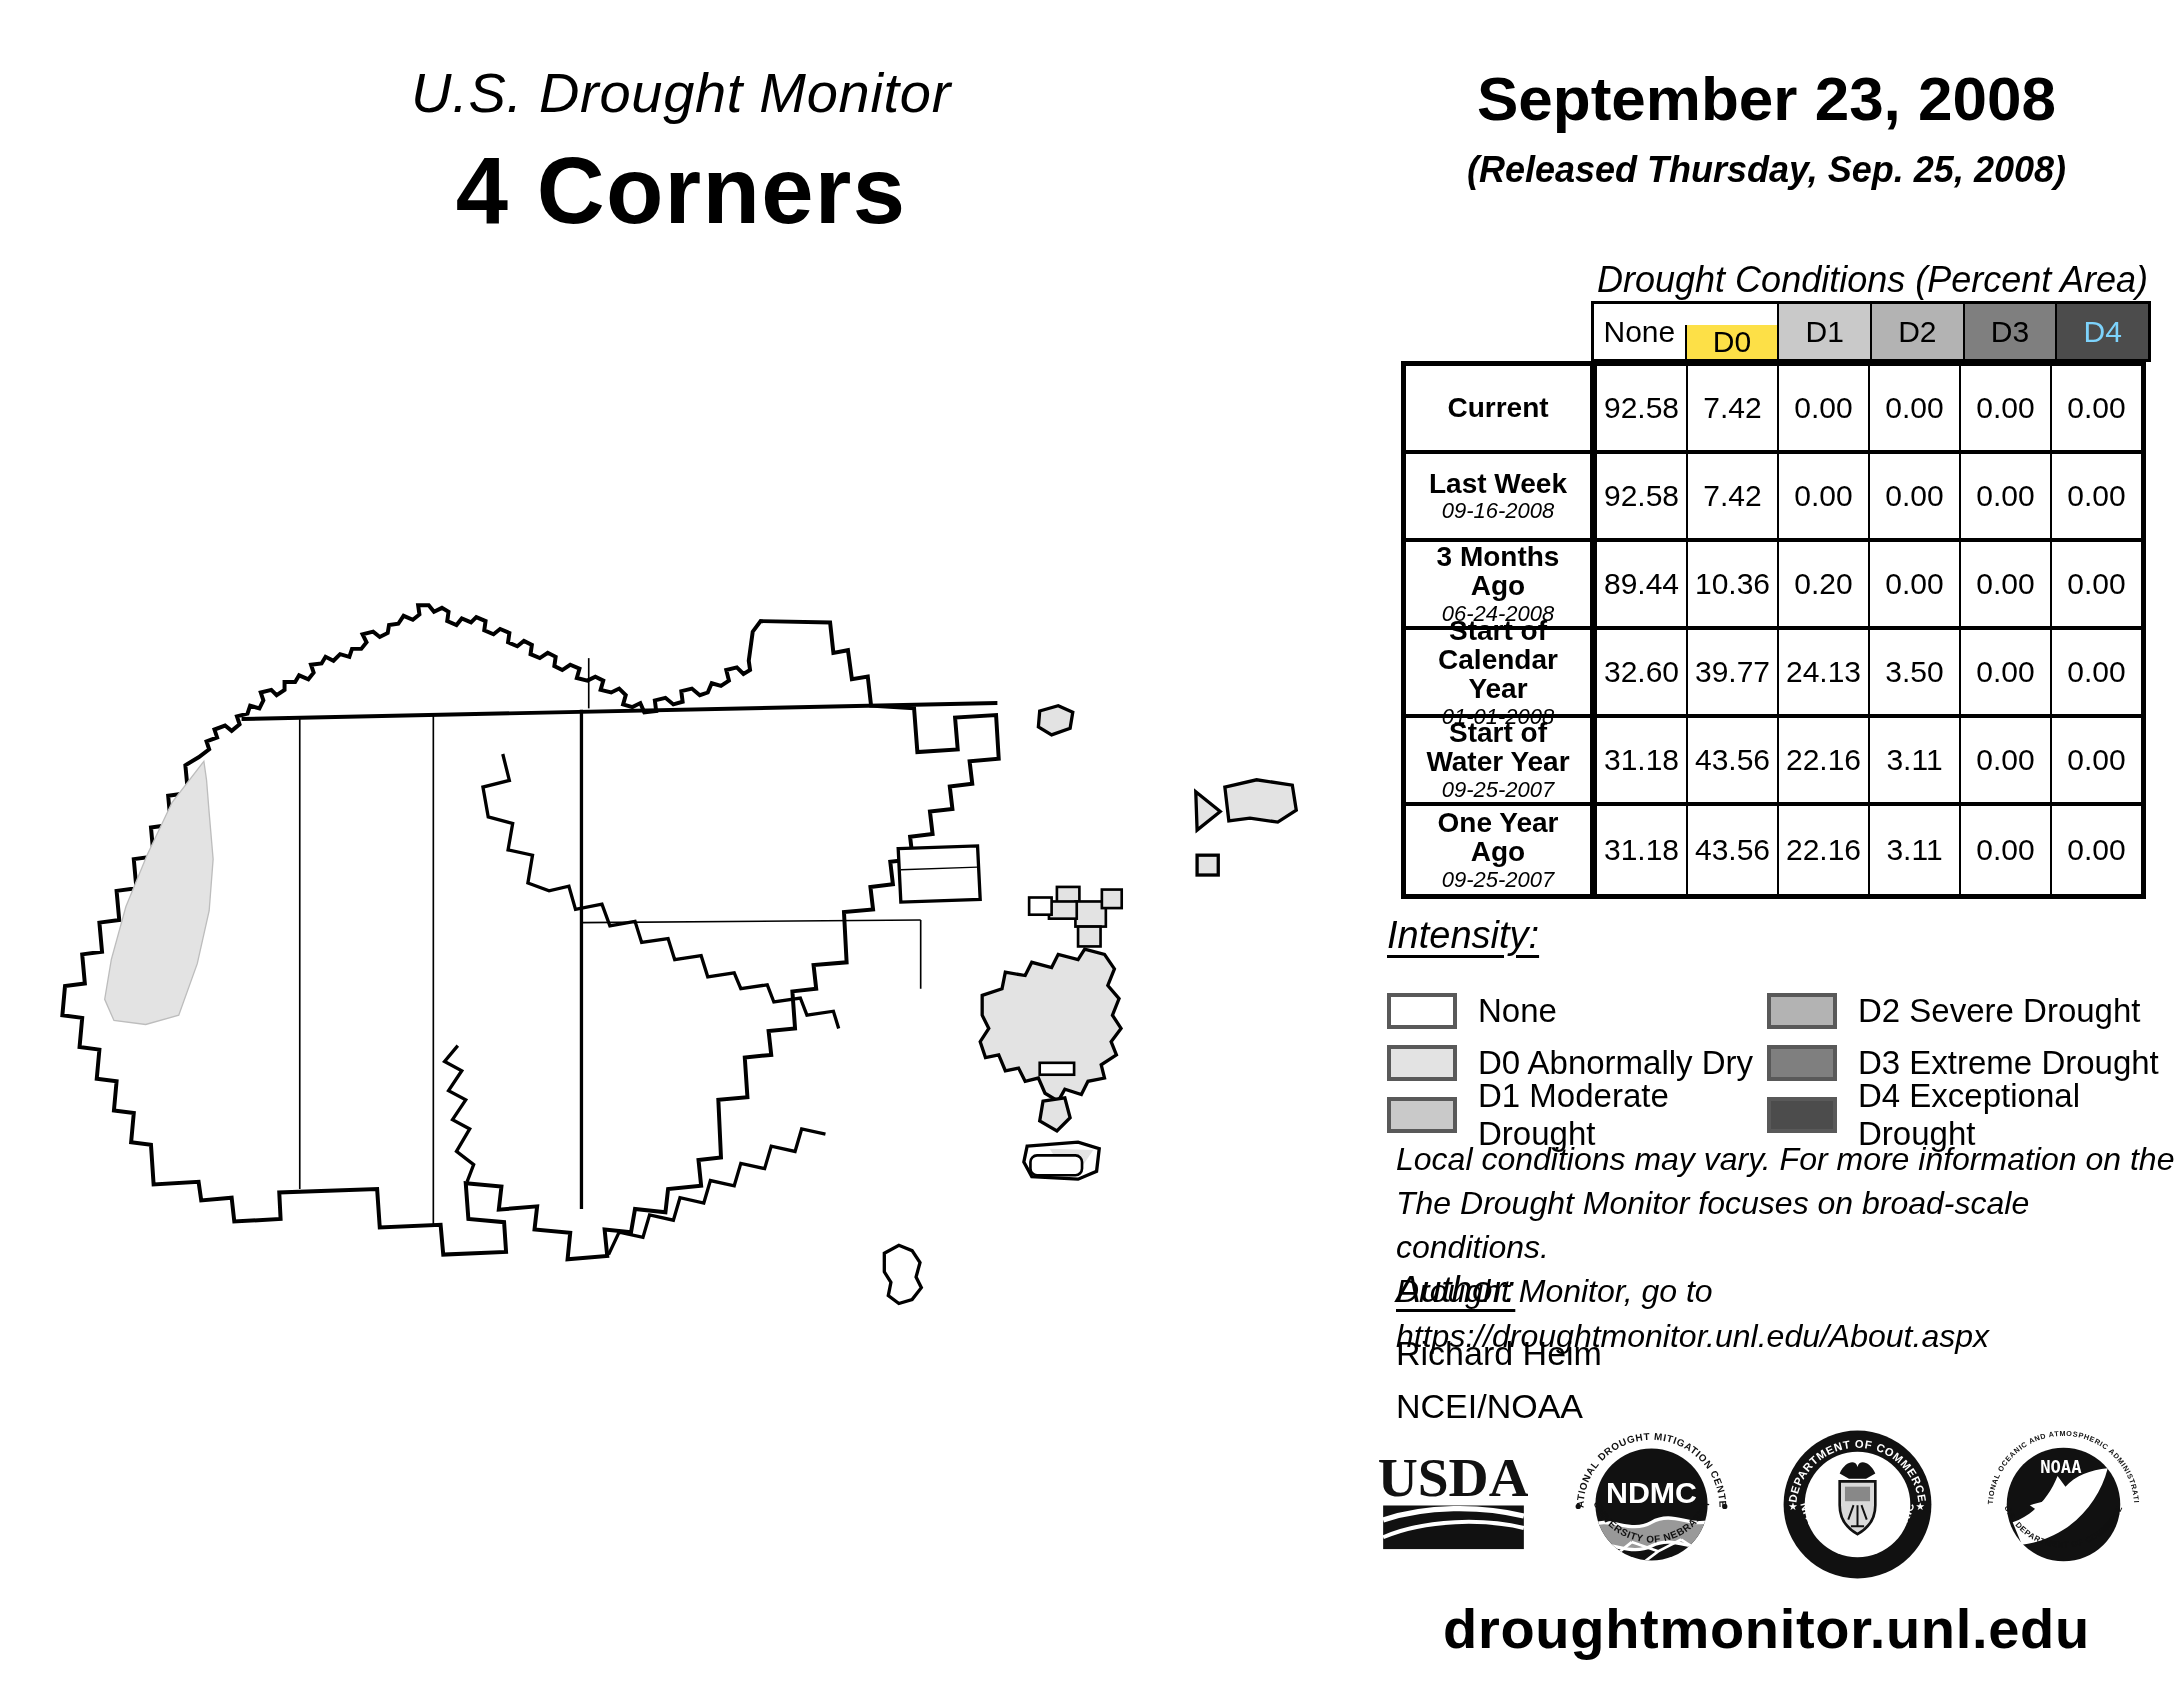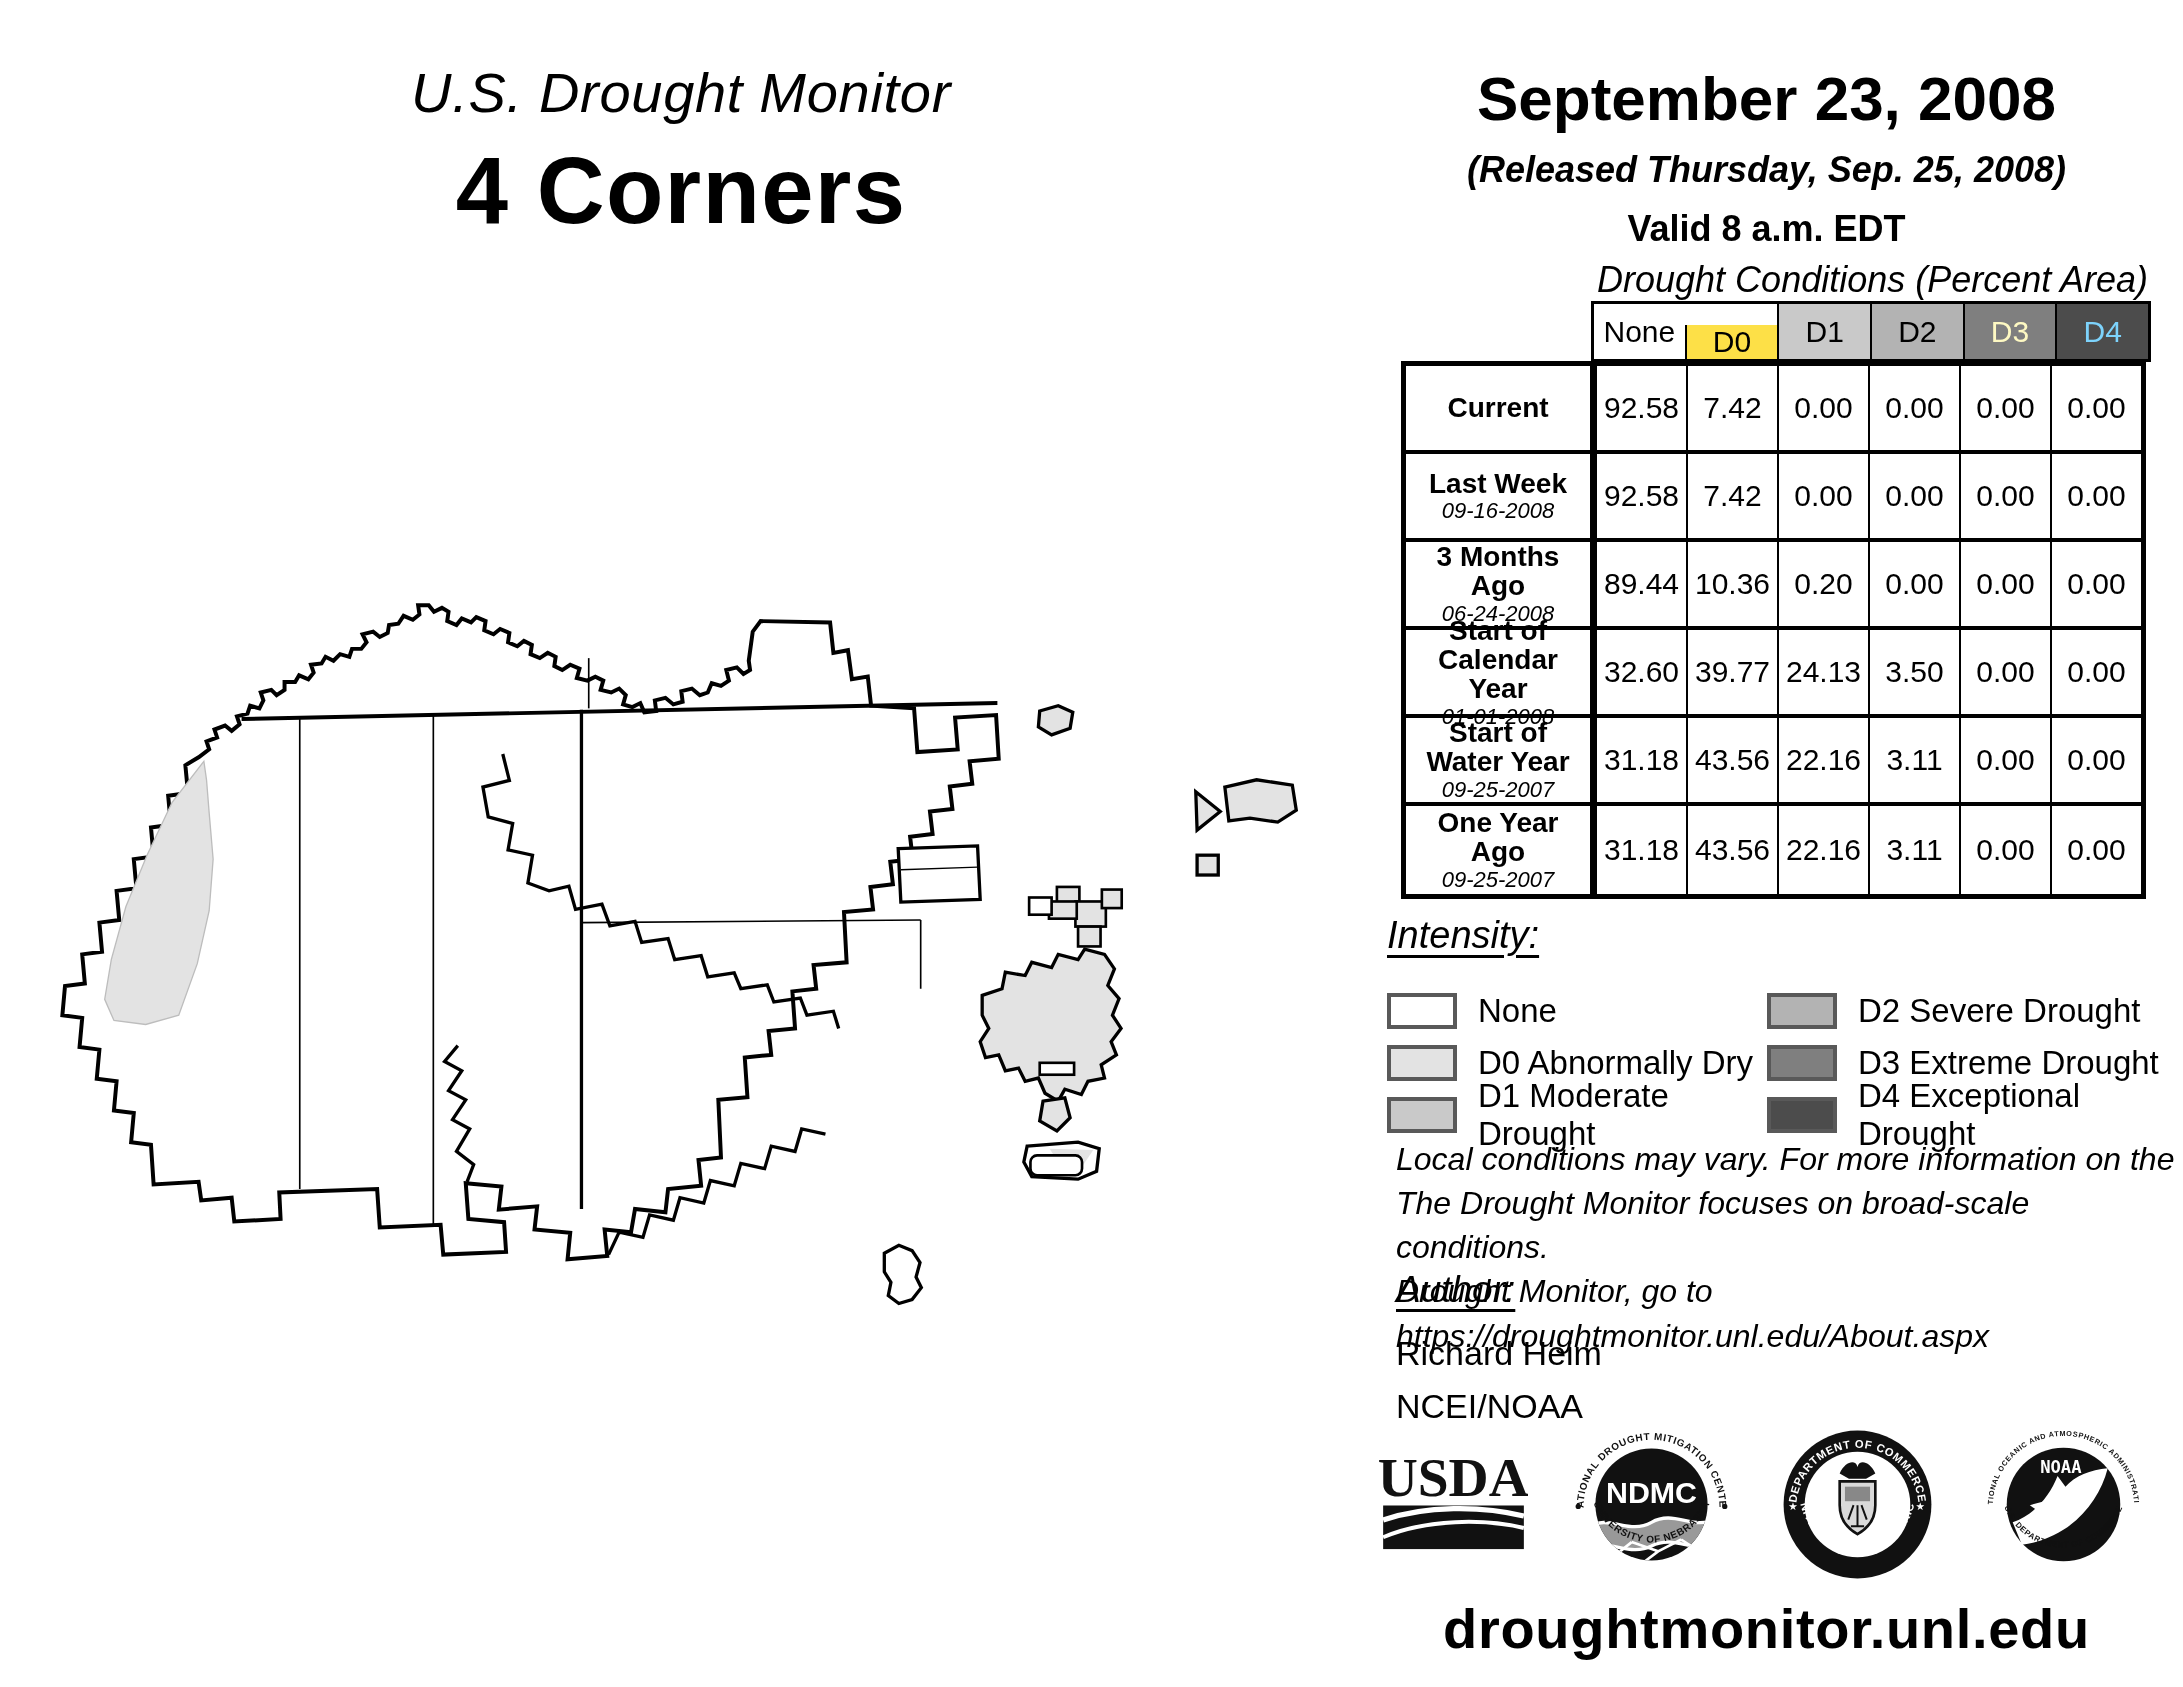--- a/index.html
+++ b/index.html
@@ -20,21 +20,21 @@
     font-size:36px;font-style:italic;}
   .tbl-head{position:absolute;left:1591px;top:301px;width:560px;height:61px;
     display:flex;border:3.3px solid #000;box-sizing:border-box;}
   .tbl-head .hcell{flex:1;display:flex;align-items:center;justify-content:center;
     font-size:30px;border-left:2.6px solid #000;}
   .tbl-head .hcell:first-child{border-left:none;}
   .hd-none{background:#ffffff;}
   .hd-d0{background:#fde047;margin-top:21px;}
   .hd-d1{background:#c9c9c9;}
   .hd-d2{background:#b3b3b3;}
-  .hd-d3{background:#7f7f7f;color:#fef9c3;}
+  .hd-d3{background:#7f7f7f;color:#000000;}
   .hd-d4{background:#4c4c4c;color:#7dd3fc;}
   .tbl-body{position:absolute;left:1401px;top:361px;width:745px;box-sizing:border-box;
     border:5.3px solid #000;background:#fff;}
   .t-row{display:flex;height:88px;border-bottom:4px solid #000;box-sizing:border-box;}
   .t-row:last-child{border-bottom:none;}
   .t-label{width:189px;box-sizing:border-box;border-right:5.3px solid #000;
     display:flex;flex-direction:column;align-items:center;justify-content:center;line-height:1.04;}
   .t-label .lbl{font-size:28px;font-weight:bold;text-align:center;padding:0 4px;}
   .t-label .dt{font-size:22px;font-style:italic;margin-top:2.6px;}
   .t-cell{flex:1;display:flex;align-items:center;justify-content:center;
@@ -72,21 +72,20 @@
 <body>
 
 <div class="title-block">
   <div class="usdm-title">U.S. Drought Monitor</div>
   <div class="region-title">4 Corners</div>
 </div>
 
 <div class="date-block">
   <div class="map-date">September 23, 2008</div>
   <div class="released">(Released Thursday, Sep. 25, 2008)</div>
-  <div class="valid">Valid 8 a.m. EDT</div>
 </div>
 
 <div class="tbl-title">Drought Conditions (Percent Area)</div>
 
 <div class="tbl-head">
   <div class="hcell hd-none">None</div>
   <div class="hcell hd-d0">D0</div>
   <div class="hcell hd-d1">D1</div>
   <div class="hcell hd-d2">D2</div>
   <div class="hcell hd-d3">D3</div>

